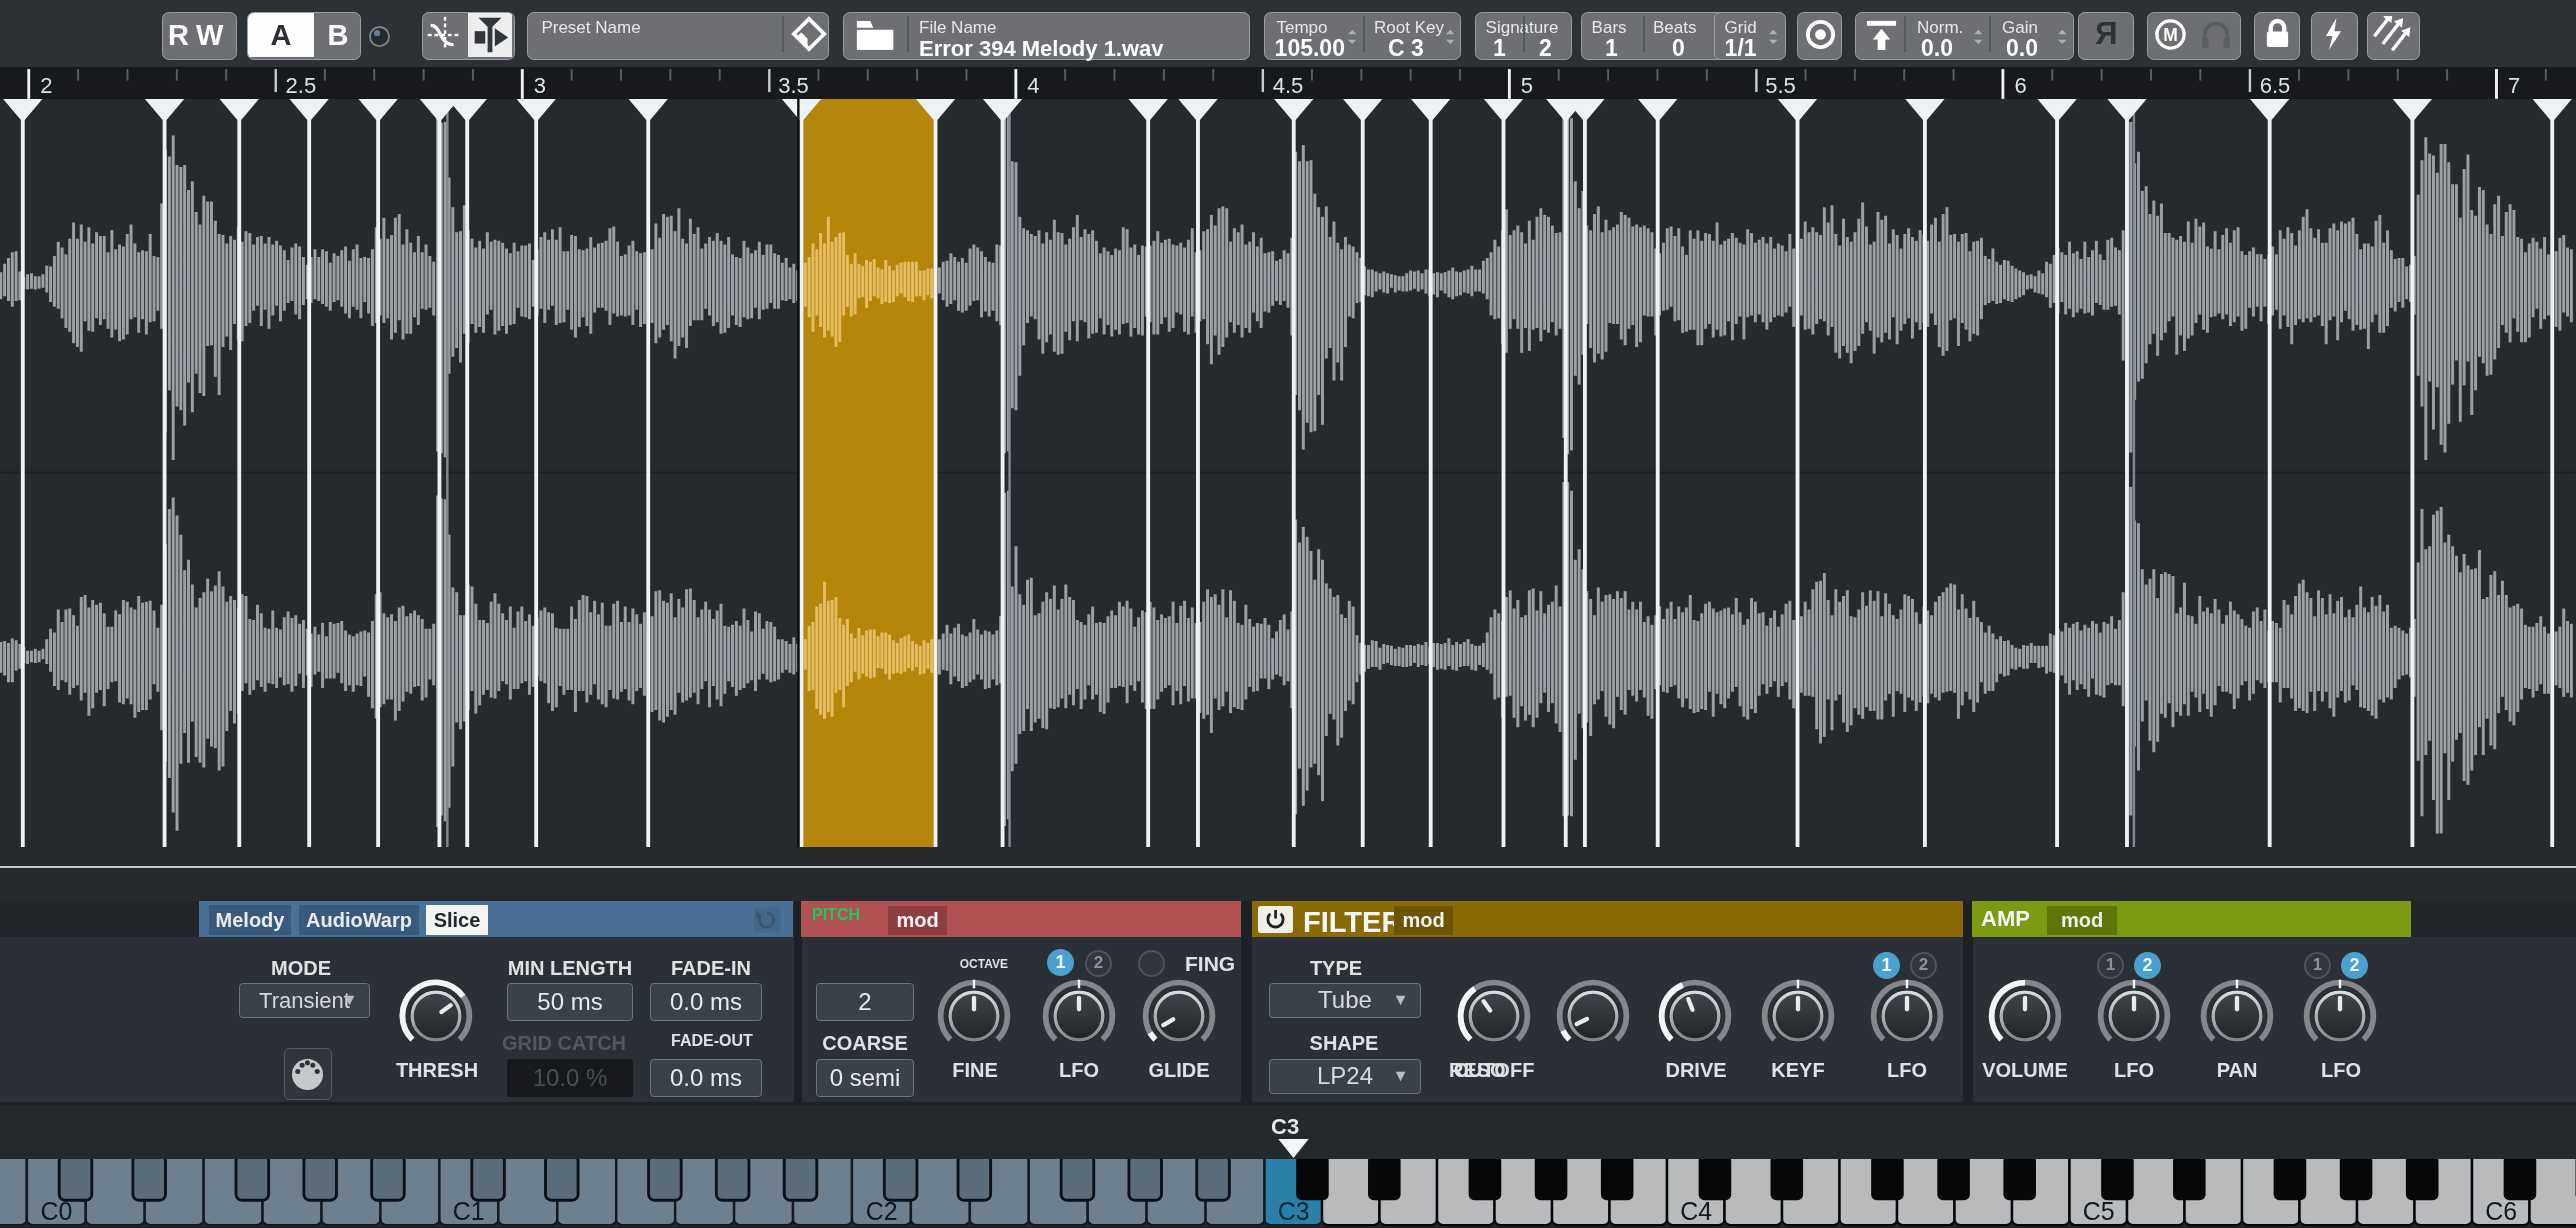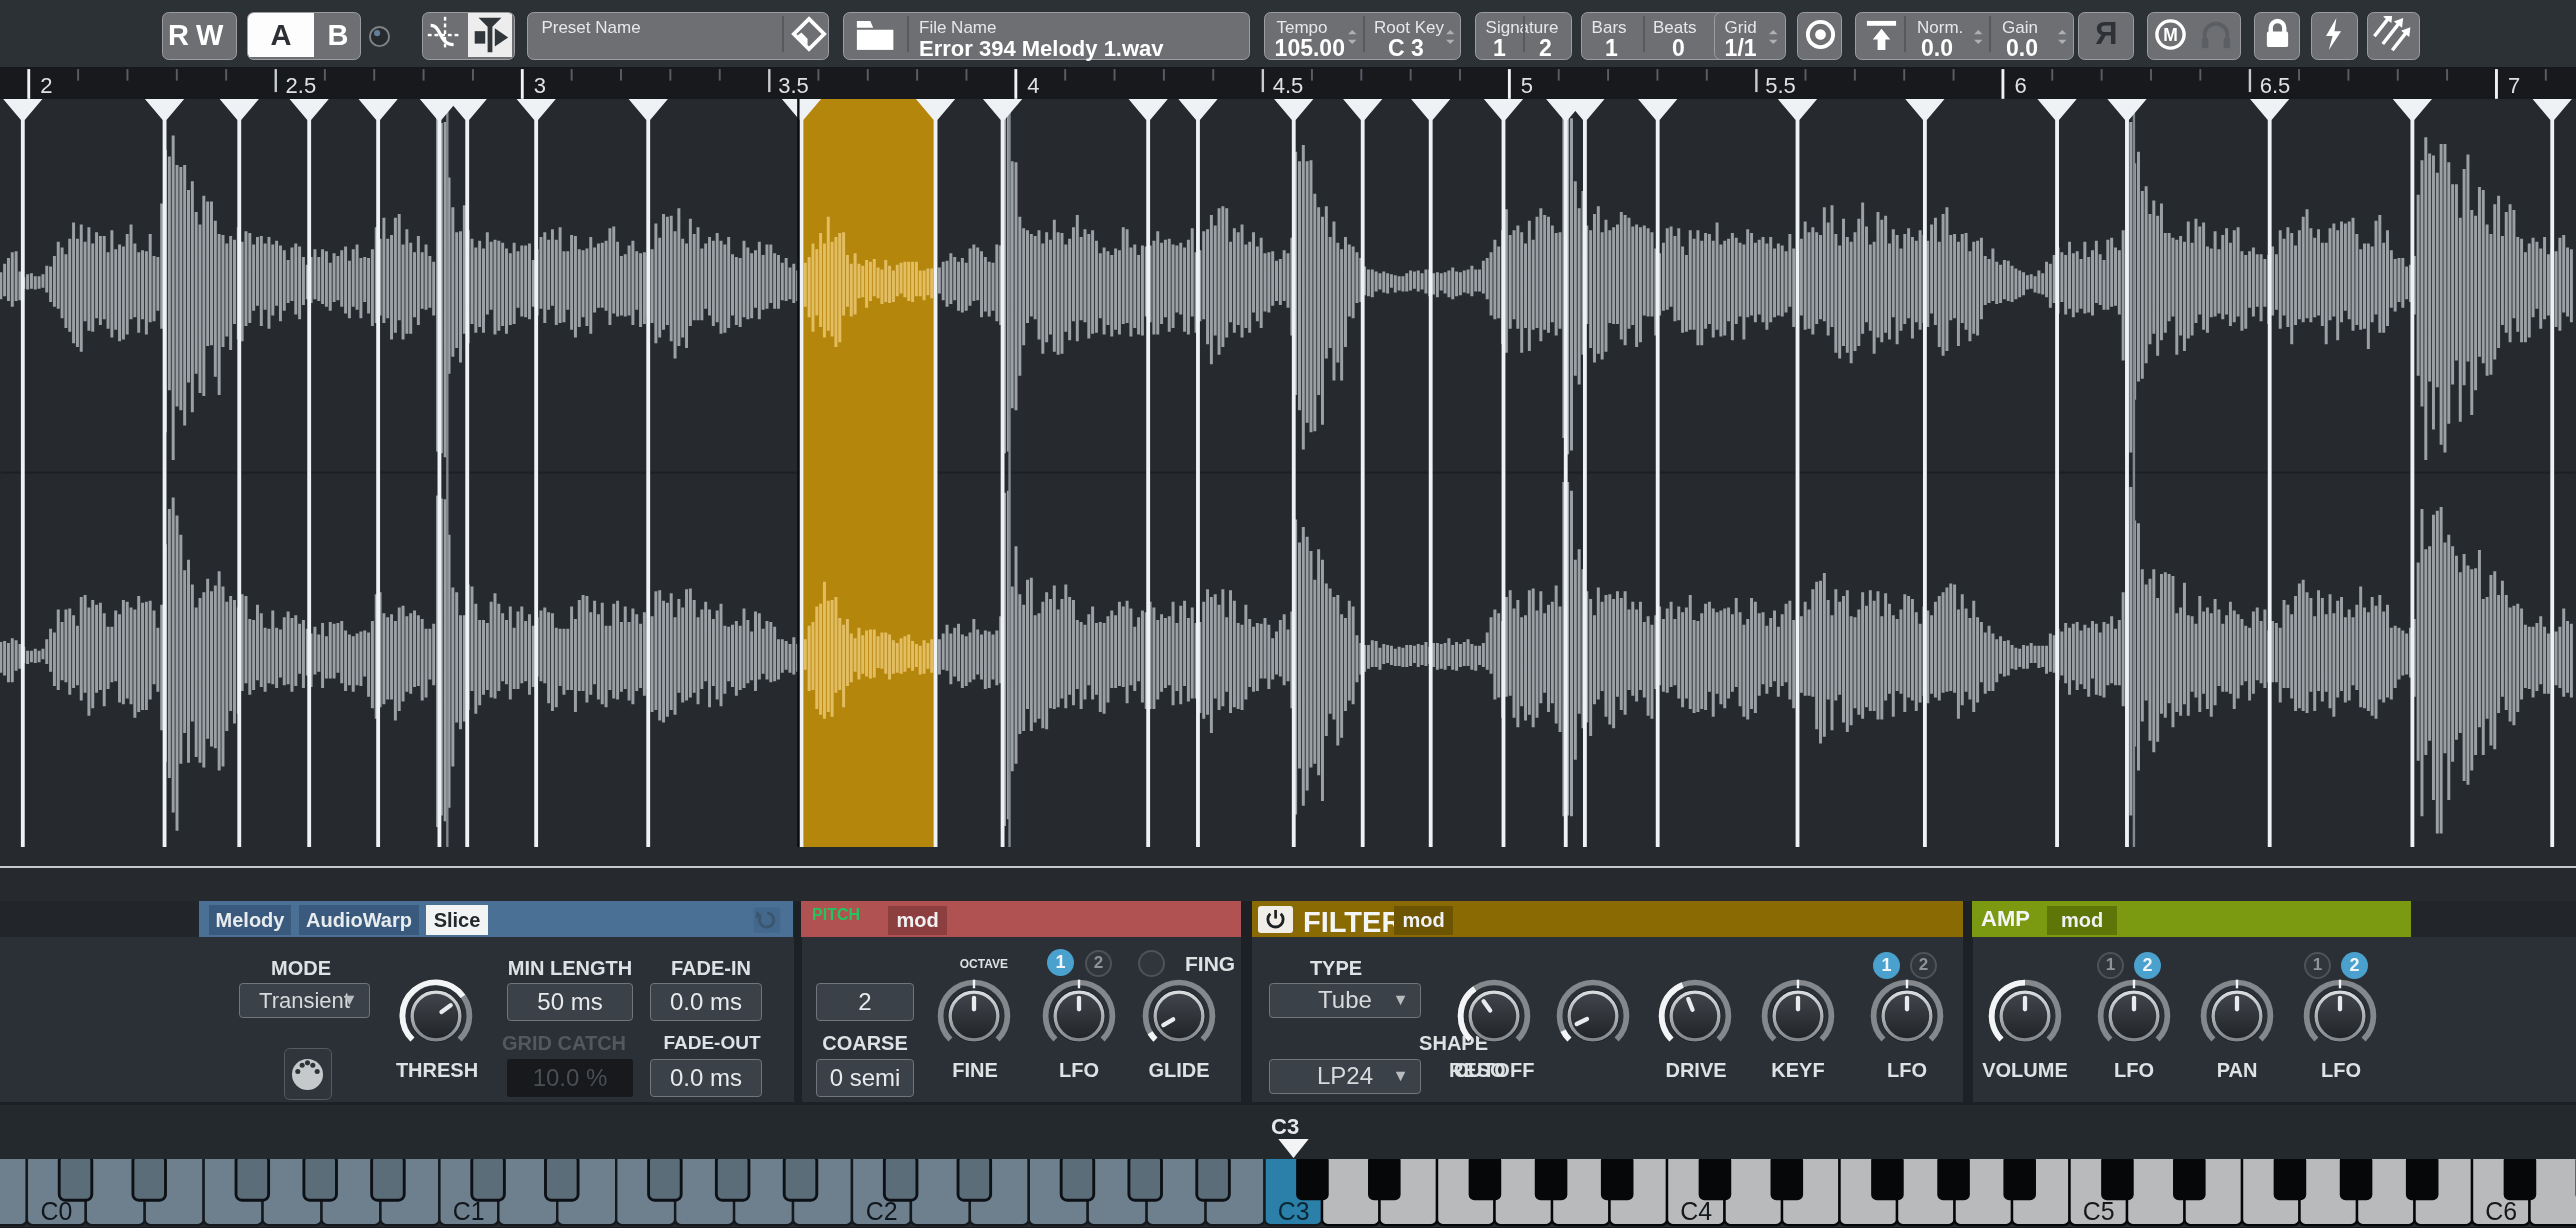--- a/index.html
+++ b/index.html
@@ -318,21 +318,21 @@
     <circle cx="44" cy="44" r="25" fill="url(#kf)" stroke="url(#kr)" stroke-width="3.5"></circle>
     <line x1="49.7" y1="39.9" x2="59.4" y2="32.8" stroke="#e9ecee" stroke-width="4.5" stroke-linecap="round"></line>
   </svg>
 <div style="position:absolute;left:293px;top:1059px;width:288px;text-align:center;font-size:20px;font-weight:bold;color:#dfe2e4">THRESH</div>
 <div style="position:absolute;left:426px;top:957px;width:288px;text-align:center;font-size:20px;font-weight:bold;color:#dfe2e4">MIN LENGTH</div>
 <div style="position:absolute;left:507px;top:983px;width:126px;height:38px;background:#3b4148;border:1.9px solid #70767b;border-radius:3.8px;box-sizing:border-box;color:#e8ebed;font-size:24px;text-align:center;line-height:35px">50 ms</div>
 <div style="position:absolute;left:420px;top:1032px;width:288px;text-align:center;font-size:20px;font-weight:bold;color:#53585d">GRID CATCH</div>
 <div style="position:absolute;left:507px;top:1059px;width:126px;height:38px;background:#17191c;border-radius:2.9px;color:#4a4f54;font-size:24px;text-align:center;line-height:38px">10.0 %</div>
 <div style="position:absolute;left:567px;top:957px;width:288px;text-align:center;font-size:20px;font-weight:bold;color:#dfe2e4">FADE-IN</div>
 <div style="position:absolute;left:650px;top:983px;width:112px;height:38px;background:#3b4148;border:1.9px solid #70767b;border-radius:3.8px;box-sizing:border-box;color:#e8ebed;font-size:24px;text-align:center;line-height:35px">0.0 ms</div>
-<div style="position:absolute;left:568px;top:1032px;width:288px;text-align:center;font-size:19px;font-weight:bold;color:#dfe2e4">FADE-OUT</div>
+<div style="position:absolute;left:568px;top:1032px;width:288px;text-align:center;font-size:16px;font-weight:bold;color:#dfe2e4">FADE-OUT</div>
 <div style="position:absolute;left:650px;top:1059px;width:112px;height:38px;background:#3b4148;border:1.9px solid #70767b;border-radius:3.8px;box-sizing:border-box;color:#e8ebed;font-size:24px;text-align:center;line-height:35px">0.0 ms</div>
 <div class="abs" style="left:801px;top:901px;width:440px;height:36px;background:#b05252"></div>
 <div class="abs" style="left:812px;top:906px;color:#22c55e;font-size:16px;font-weight:bold">PITCH</div>
 <div class="abs" style="left:888px;top:906px;width:59px;height:29px;background:#8d3f3f;color:#f0f1f2;font-size:20px;font-weight:bold;text-align:center;line-height:29px">mod</div>
 <div style="position:absolute;left:720px;top:957px;width:288px;text-align:right;font-size:12px;font-weight:bold;color:#dfe2e4">OCTAVE</div>
 <div style="position:absolute;left:816px;top:983px;width:98px;height:38px;background:#3b4148;border:1.9px solid #70767b;border-radius:3.8px;box-sizing:border-box;color:#e8ebed;font-size:24px;text-align:center;line-height:35px">2</div>
 <div style="position:absolute;left:721px;top:1032px;width:288px;text-align:center;font-size:20px;font-weight:bold;color:#dfe2e4">COARSE</div>
 <div style="position:absolute;left:816px;top:1059px;width:98px;height:38px;background:#3b4148;border:1.9px solid #70767b;border-radius:3.8px;box-sizing:border-box;color:#e8ebed;font-size:24px;text-align:center;line-height:35px">0 semi</div>
 <svg style="position:absolute;left:932px;top:974px" width="84" height="84" viewBox="0 0 88 88">
     <path d="M19.3 68.7A35 35 0 1 1 68.7 68.7" stroke="#84888c" stroke-width="6" fill="none"></path>
@@ -366,21 +366,21 @@
 <div class="abs" style="left:1258px;top:906px;width:35px;height:27px;background:#f0eee7;border-radius:2.9px">
 <svg style="position:absolute;left:6.7px;top:2.9px" width="21" height="21" viewBox="0 0 22 22">
 <path d="M5.5 5 a8 8 0 1 0 11 0" stroke="#1d2024" stroke-width="3" fill="none"></path>
 <rect x="9.7" y="1" width="2.8" height="9" fill="#1d2024"></rect>
     </svg>
   </div>
 <div class="abs" style="left:1303px;top:906px;color:#f4f5f6;font-size:29px;font-weight:bold">FILTER</div>
 <div class="abs" style="left:1394px;top:906px;width:59px;height:29px;background:#6c5403;color:#f0f1f2;font-size:20px;font-weight:bold;text-align:center;line-height:29px">mod</div>
 <div style="position:absolute;left:1192px;top:957px;width:288px;text-align:center;font-size:20px;font-weight:bold;color:#dfe2e4">TYPE</div>
 <div style="position:absolute;left:1269px;top:983px;width:152px;height:35px;background:#3b4148;border:1.9px solid #70767b;border-radius:3.8px;box-sizing:border-box;color:#d7dadc;font-size:24px;text-align:center;line-height:31px">Tube<span style="position:absolute;right:11.5px;top:0;color:#b9bcbf;font-size:16.3px">▼</span></div>
-<div style="position:absolute;left:1200px;top:1032px;width:288px;text-align:right;font-size:20px;font-weight:bold;color:#dfe2e4">SHAPE</div>
+<div style="position:absolute;left:1200px;top:1032px;width:288px;text-align:center;font-size:20px;font-weight:bold;color:#dfe2e4">SHAPE</div>
 <div style="position:absolute;left:1269px;top:1059px;width:152px;height:35px;background:#3b4148;border:1.9px solid #70767b;border-radius:3.8px;box-sizing:border-box;color:#d7dadc;font-size:24px;text-align:center;line-height:31px">LP24<span style="position:absolute;right:11.5px;top:0;color:#b9bcbf;font-size:16.3px">▼</span></div>
 <svg style="position:absolute;left:1452px;top:974px" width="84" height="84" viewBox="0 0 88 88">
     <path d="M19.3 68.7A35 35 0 1 1 68.7 68.7" stroke="#84888c" stroke-width="6" fill="none"></path>
     <path d="M19.3 68.7A35 35 0 0 1 23.9 15.4" stroke="#f2f4f5" stroke-width="6" fill="none"></path>
     <circle cx="44" cy="44" r="27.5" fill="#17191c"></circle>
     <circle cx="44" cy="44" r="25" fill="url(#kf)" stroke="url(#kr)" stroke-width="3.5"></circle>
     <line x1="40.0" y1="38.3" x2="33.1" y2="28.5" stroke="#e9ecee" stroke-width="4.5" stroke-linecap="round"></line>
   </svg>
 <div style="position:absolute;left:1350px;top:1059px;width:288px;text-align:center;font-size:20px;font-weight:bold;color:#dfe2e4">CUTOFF</div>
 <svg style="position:absolute;left:1551px;top:974px" width="84" height="84" viewBox="0 0 88 88">

